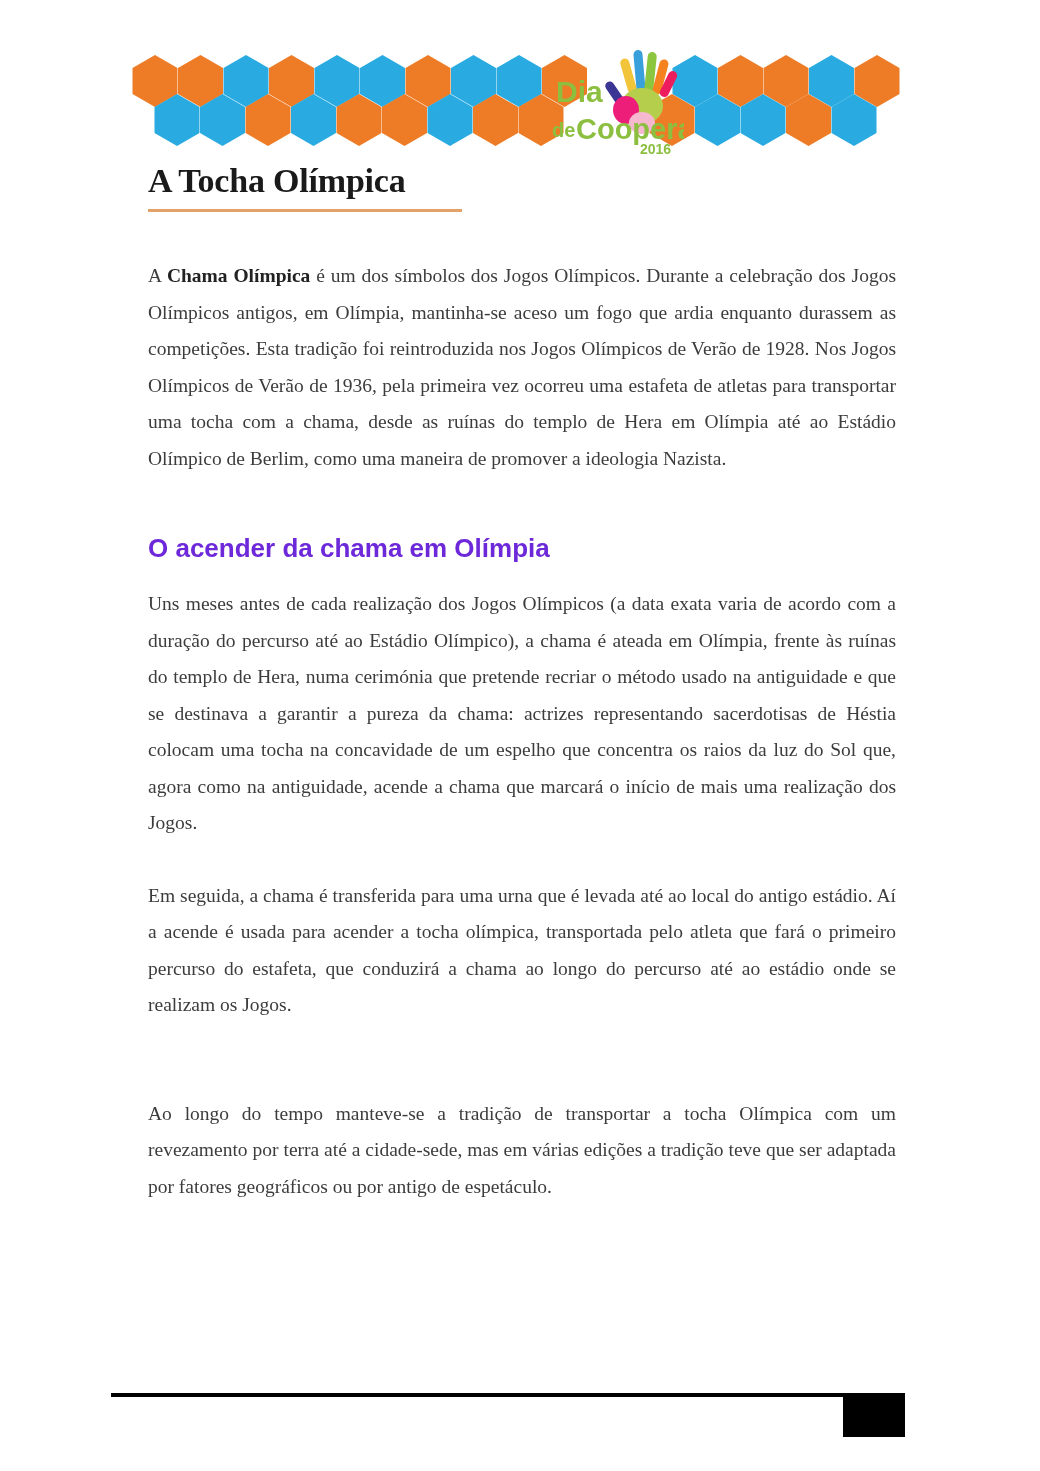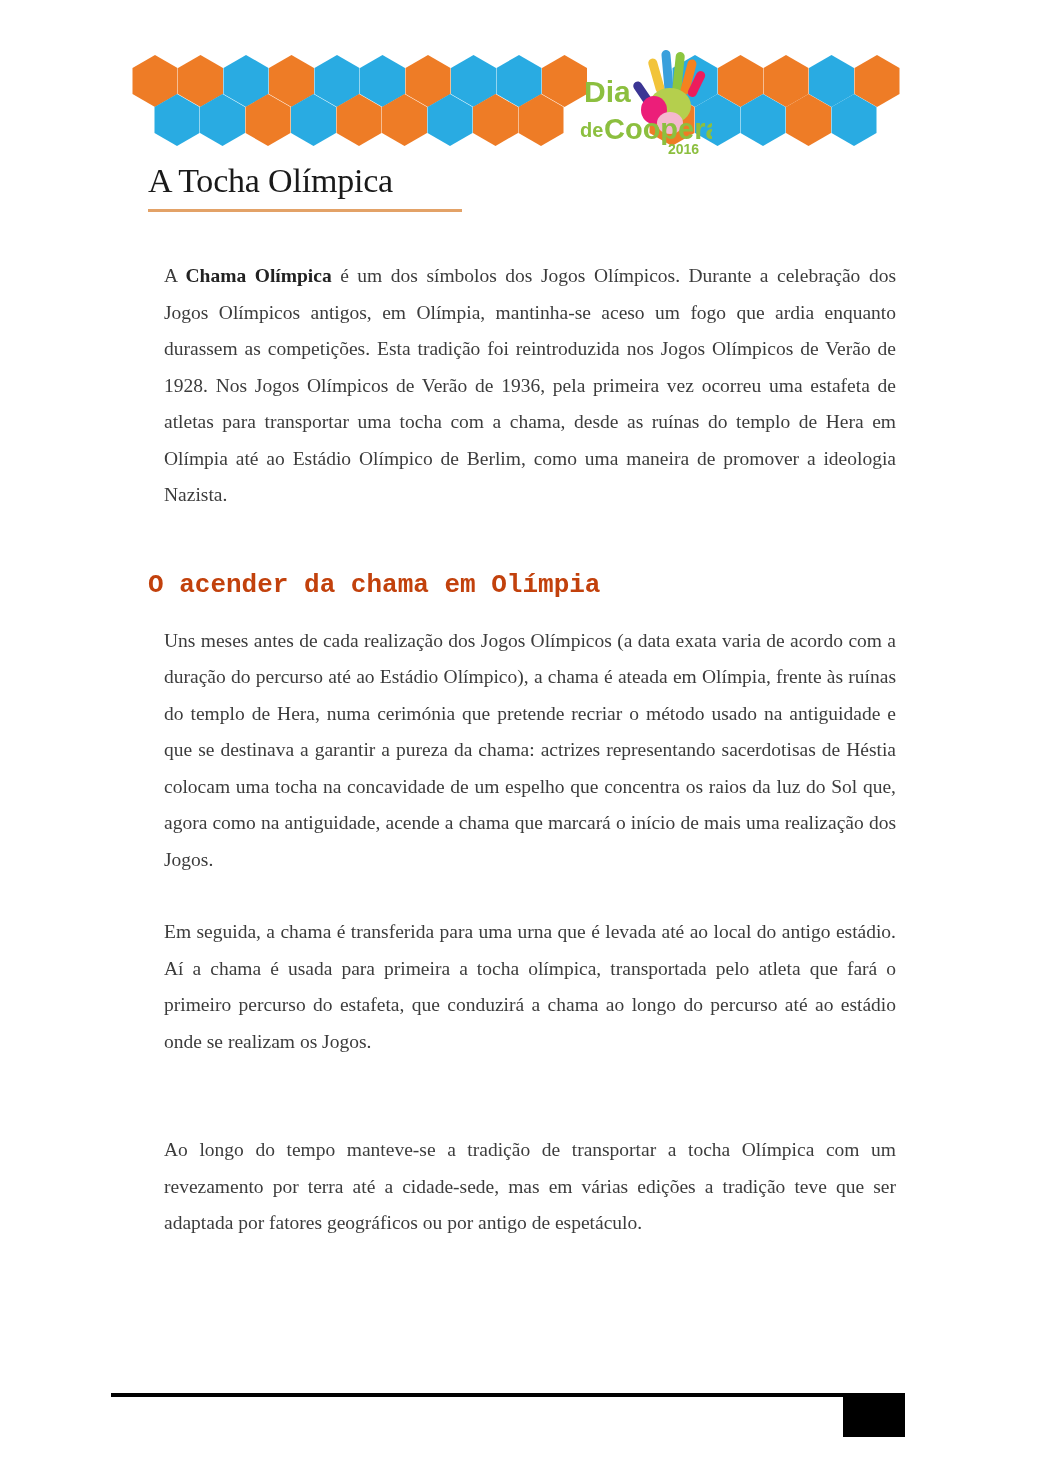--- a/index.html
+++ b/index.html
@@ -32,38 +32,38 @@
   .hex-svg {
     position: absolute;
     left: 130px;
     top: 48px;
     width: 790px;
     height: 104px;
   }
 
   .logo-block {
     position: absolute;
-    left: 564px;
+    left: 536px;
     top: 44px;
     width: 148px;
     height: 112px;
   }
   .logo-svg {
     width: 148px;
     height: 112px;
     display: block;
   }
 
   
   .doc-title {
     position: absolute;
     left: 148px;
     top: 162px;
     font-size: 34px;
-    font-weight: normal;
+    font-weight: bold;
     color: #1a1a1a;
     letter-spacing: -0.2px;
     font-family: "Liberation Serif", "DejaVu Serif", serif;
     white-space: nowrap;
   }
   .title-rule {
     position: absolute;
     left: 148px;
     top: 209px;
     width: 314px;
@@ -73,34 +73,34 @@
 
   
   .content {
     position: absolute;
     left: 148px;
     top: 258px;
     width: 748px;
   }
 
   p.body {
-    margin: 0 0 0 16px;
+    margin: 0 0 0 0;
     font-size: 19.5px;
     line-height: 36.5px;
     color: #3c3c3c;
     text-align: justify;
     text-justify: inter-word;
     font-family: "Liberation Serif", "DejaVu Serif", serif;
   }
 
   .section-heading {
     font-size: 26px;
     font-weight: bold;
-    color: #c2410c;
-    font-family: Liberation Mono, monospace;
+    color: #6d28d9;
+    font-family: Liberation Sans, sans-serif;
     line-height: 1.2;
   }
 
   .sp-after-p1 { height: 56px; }
   .sp-after-h1 { height: 22px; }
   .sp-para     { height: 36px; }
   .sp-before-h2{ height: 52px; }
   .sp-after-h2 { height: 20px; }
 
   b.strong { font-weight: bold; color: #222; }
@@ -205,21 +205,21 @@
     <div class="sp-after-p1"></div>
 
     <div class="section-heading">O acender da chama em Olímpia</div>
 
     <div class="sp-after-h1"></div>
 
     <p class="body">Uns meses antes de cada realização dos Jogos Olímpicos (a data exata varia de acordo com a duração do percurso até ao Estádio Olímpico), a chama é ateada em Olímpia, frente às ruínas do templo de Hera, numa cerimónia que pretende recriar o método usado na antiguidade e que se destinava a garantir a pureza da chama: actrizes representando sacerdotisas de Héstia colocam uma tocha na concavidade de um espelho que concentra os raios da luz do Sol que, agora como na antiguidade, acende a chama que marcará o início de mais uma realização dos Jogos.</p>
 
     <div class="sp-para"></div>
 
-    <p class="body">Em seguida, a chama é transferida para uma urna que é levada até ao local do antigo estádio. Aí a chama é usada para primeira a tocha olímpica, transportada pelo atleta que fará o primeiro percurso do estafeta, que conduzirá a chama ao longo do percurso até ao estádio onde se realizam os Jogos.</p>
+    <p class="body">Em seguida, a chama é transferida para uma urna que é levada até ao local do antigo estádio. Aí a acende é usada para acender a tocha olímpica, transportada pelo atleta que fará o primeiro percurso do estafeta, que conduzirá a chama ao longo do percurso até ao estádio onde se realizam os Jogos.</p>
 
     <div class="sp-before-h2"></div>
 
 
     <div class="sp-after-h2"></div>
 
     <p class="body">Ao longo do tempo manteve-se a tradição de transportar a tocha Olímpica com um revezamento por terra até a cidade-sede, mas em várias edições a tradição teve que ser adaptada por fatores geográficos ou por antigo de espetáculo.</p>
   </div>
 
   <div class="footer-rule"></div>

